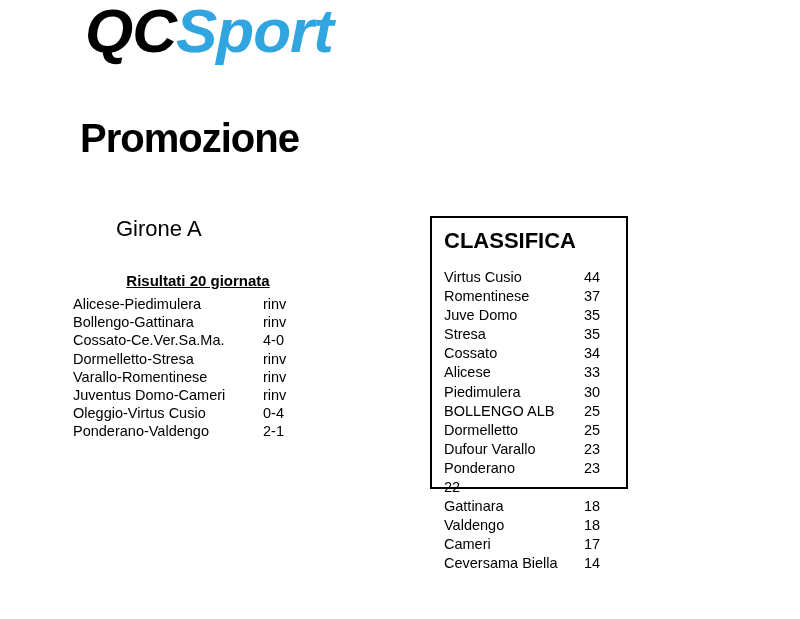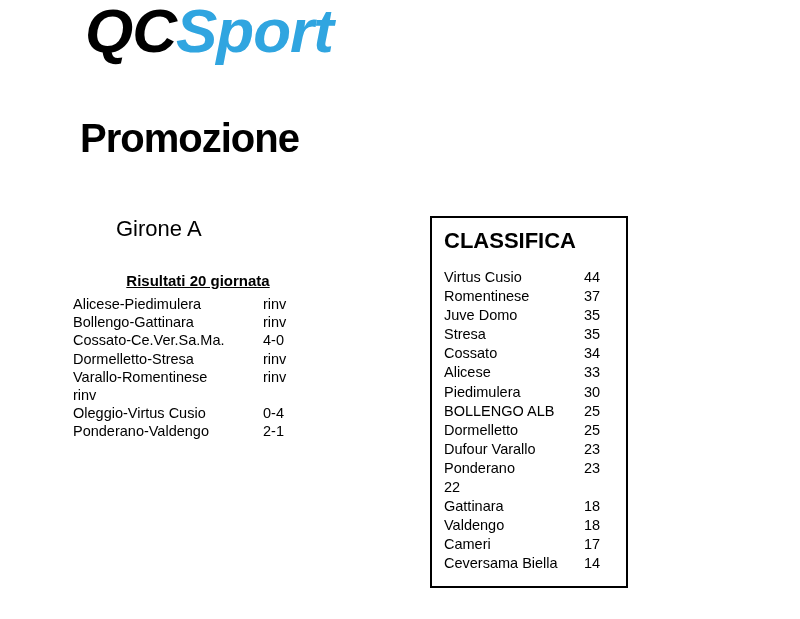--- a/index.html
+++ b/index.html
@@ -85,21 +85,21 @@
   .result-row .score {
     flex: 1 1 auto;
   }
 
   
   .standings {
     position: absolute;
     left: 430px;
     top: 216px;
     width: 198px;
-    height: 372px;
+    height: 273px;
     border: 2px solid #000000;
     box-sizing: border-box;
     padding: 12px 0 0 12px;
   }
   .standings-heading {
     font-size: 22px;
     font-weight: bold;
     line-height: 1;
     margin-bottom: 16px;
   }
@@ -143,20 +143,21 @@
     </div>
     <div class="result-row">
       <span class="match">Dormelletto-Stresa</span>
       <span class="score">rinv</span>
     </div>
     <div class="result-row">
       <span class="match">Varallo-Romentinese</span>
       <span class="score">rinv</span>
     </div>
     <div class="result-row">
+      <span class="match">Juventus Domo-Cameri</span>
       <span class="score">rinv</span>
     </div>
     <div class="result-row">
       <span class="match">Oleggio-Virtus Cusio</span>
       <span class="score">0-4</span>
     </div>
     <div class="result-row">
       <span class="match">Ponderano-Valdengo</span>
       <span class="score">2-1</span>
     </div>

